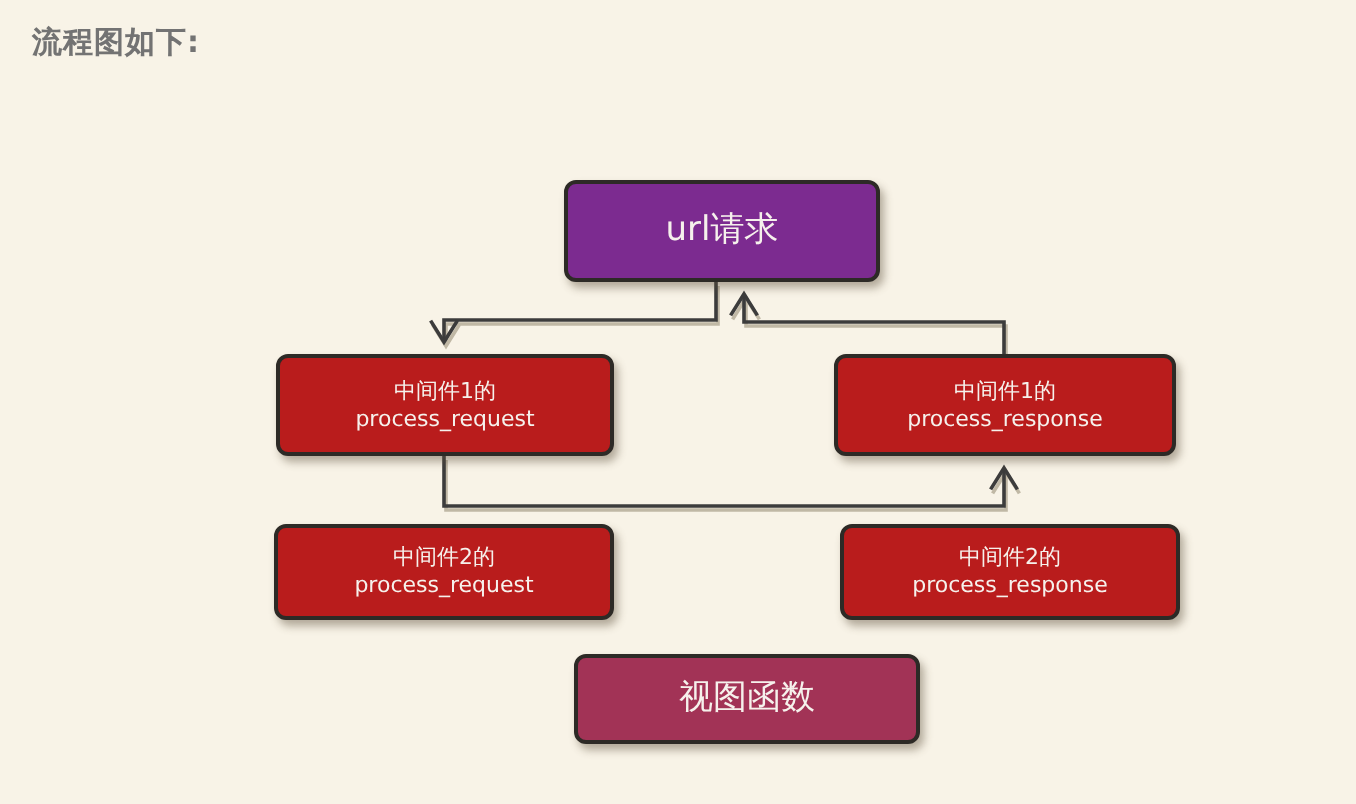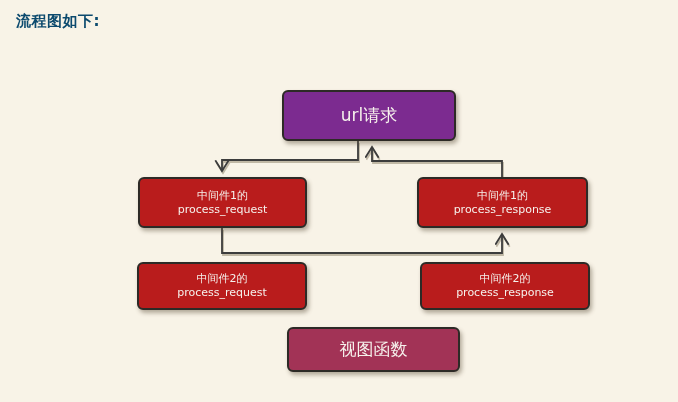--- a/index.html
+++ b/index.html
@@ -13,21 +13,21 @@
     height: 402px;
     background: #f8f3e7;
     overflow: hidden;
   }
   .page-title {
     position: absolute;
     left: 16px;
     top: 12px;
     font-size: 15px;
     font-weight: bold;
-    color: #0c4a6e;
+    color: #737373;
     letter-spacing: 0.5px;
   }
   svg.edges {
     position: absolute;
     left: 0; top: 0;
     width: 678px; height: 402px;
     filter: drop-shadow(1px 2px 0 rgba(145,135,112,0.55));
   }
   svg.edges polyline {
     fill: none;
@@ -63,21 +63,21 @@
     <defs>
       <marker id="arrow" markerUnits="userSpaceOnUse" markerWidth="14" markerHeight="16" refX="11.5" refY="7.5" orient="auto">
         <path d="M 0.8 0.8 L 11.5 7.5 L 0.8 14.2" fill="none" stroke="#3c3c3c" stroke-width="1.8"></path>
       </marker>
     </defs>
     <polyline points="358,141 358,160 222,160 222,171" marker-end="url(#arrow)"></polyline>
     <polyline points="502,177 502,161 372,161 372,147" marker-end="url(#arrow)"></polyline>
     <polyline points="222,228 222,253 502,253 502,234" marker-end="url(#arrow)"></polyline>
   </svg>
 
-  <div class="node node-purple" style="left:282px; top:90px; width:174px; height:51px;">
+  <div class="node node-purple" style="left:282px; top:90px; width:158px; height:51px;">
     <span class="l">url请求</span>
   </div>
 
   <div class="node node-orange" style="left:138px; top:177px; width:169px; height:51px;">
     <span class="l">中间件1的</span>
     <span class="l">process_request</span>
   </div>
 
   <div class="node node-orange" style="left:417px; top:177px; width:171px; height:51px;">
     <span class="l">中间件1的</span>

